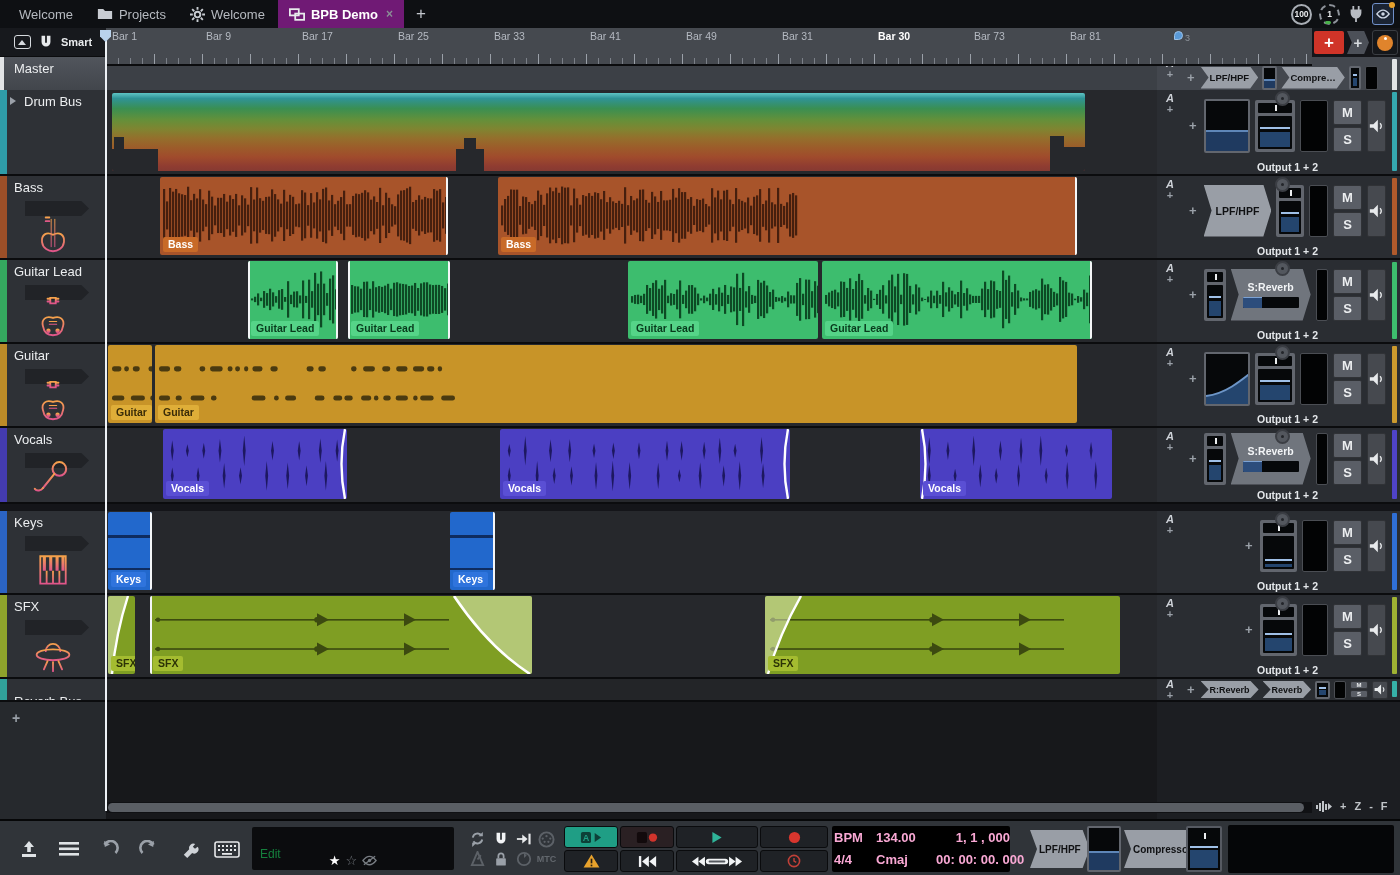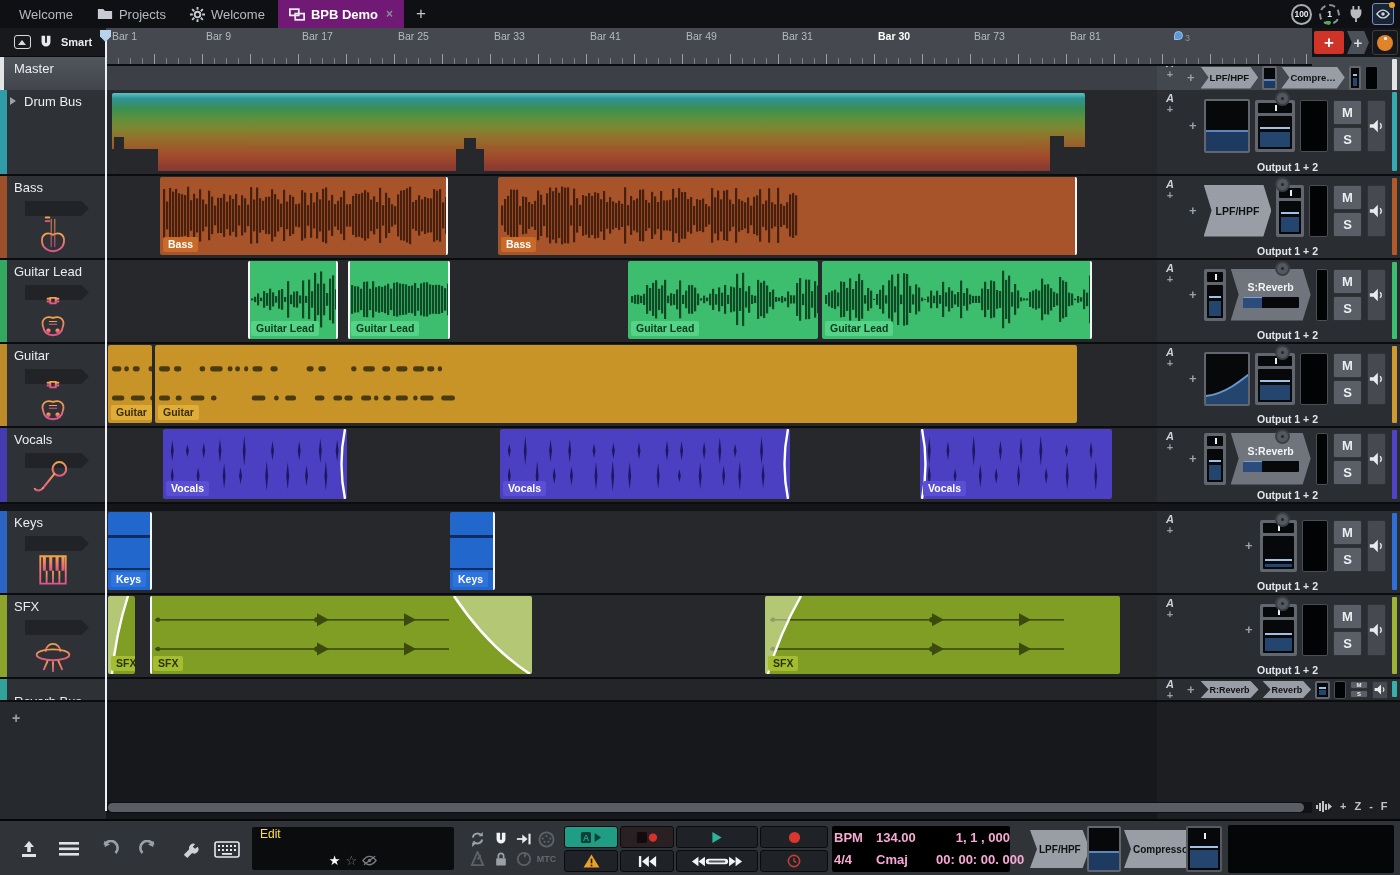--- a/index.html
+++ b/index.html
@@ -94,21 +94,21 @@
   .phflag{position:absolute;left:100px;top:30px;width:11px;height:12px;background:#b9d2ec;clip-path:polygon(0 0,100% 0,100% 55%,50% 100%,0 55%);z-index:26}
 
   .hscroll-track{position:absolute;left:106px;top:802px;width:1206px;height:11px;background:#101114;z-index:5}
   .hscroll{position:absolute;left:108px;top:803px;width:1196px;height:9px;background:#5a5e64;border-radius:5px;z-index:6}
   .zoomrow{position:absolute;left:1316px;top:800px;width:84px;display:flex;align-items:center;gap:8px;color:#c0c4c8;font-size:11px;font-weight:700;z-index:6}
 
   
   .statusbar{position:absolute;left:0;top:819px;width:1400px;height:56px;background:#303439;border-top:2px solid #060708}
   .sico{position:absolute;top:14px;width:30px;height:28px;display:flex;align-items:center;justify-content:center}
   .editpanel{position:absolute;left:252px;top:6px;width:202px;height:43px;background:#0b0c0e;border-radius:2px}
-  .editpanel .elabel{position:absolute;left:8px;top:0;font-size:12px;color:#fde047}
+  .editpanel .elabel{position:absolute;left:8px;top:20px;font-size:12px;color:#15803d}
   .editpanel .stars{position:absolute;left:0;right:0;bottom:2px;display:flex;align-items:center;justify-content:center;gap:5px;font-size:13px}
   .midgrid{position:absolute;left:466px;top:8px;width:92px;height:40px;display:grid;grid-template-columns:repeat(4,23px);grid-template-rows:20px 20px;align-items:center;justify-items:center}
   .mtc{font-size:9px;font-weight:700;color:#63686e}
   .transport{position:absolute;left:564px;top:5px;display:grid;grid-template-columns:54px 54px 82px 68px;grid-template-rows:22px 22px;gap:2px}
   .tbtn{background:#1f2226;border:1px solid #0a0b0d;border-radius:3px;display:flex;align-items:center;justify-content:center}
   .tbtn.teal{background:#1f9e85}
   .tbtn.reddish{background:#2a2023}
   .bpmpanel{position:absolute;left:832px;top:5px;width:178px;height:46px;background:#000;border-radius:2px;display:grid;grid-template-columns:40px 58px 76px;grid-template-rows:22px 22px;align-items:center;column-gap:2px;padding:0 2px}
   .bpmpanel span{color:#f9a8d4;font-size:13px;font-weight:700;white-space:nowrap}
   .bpmpanel .rt{text-align:right;padding-right:2px}

